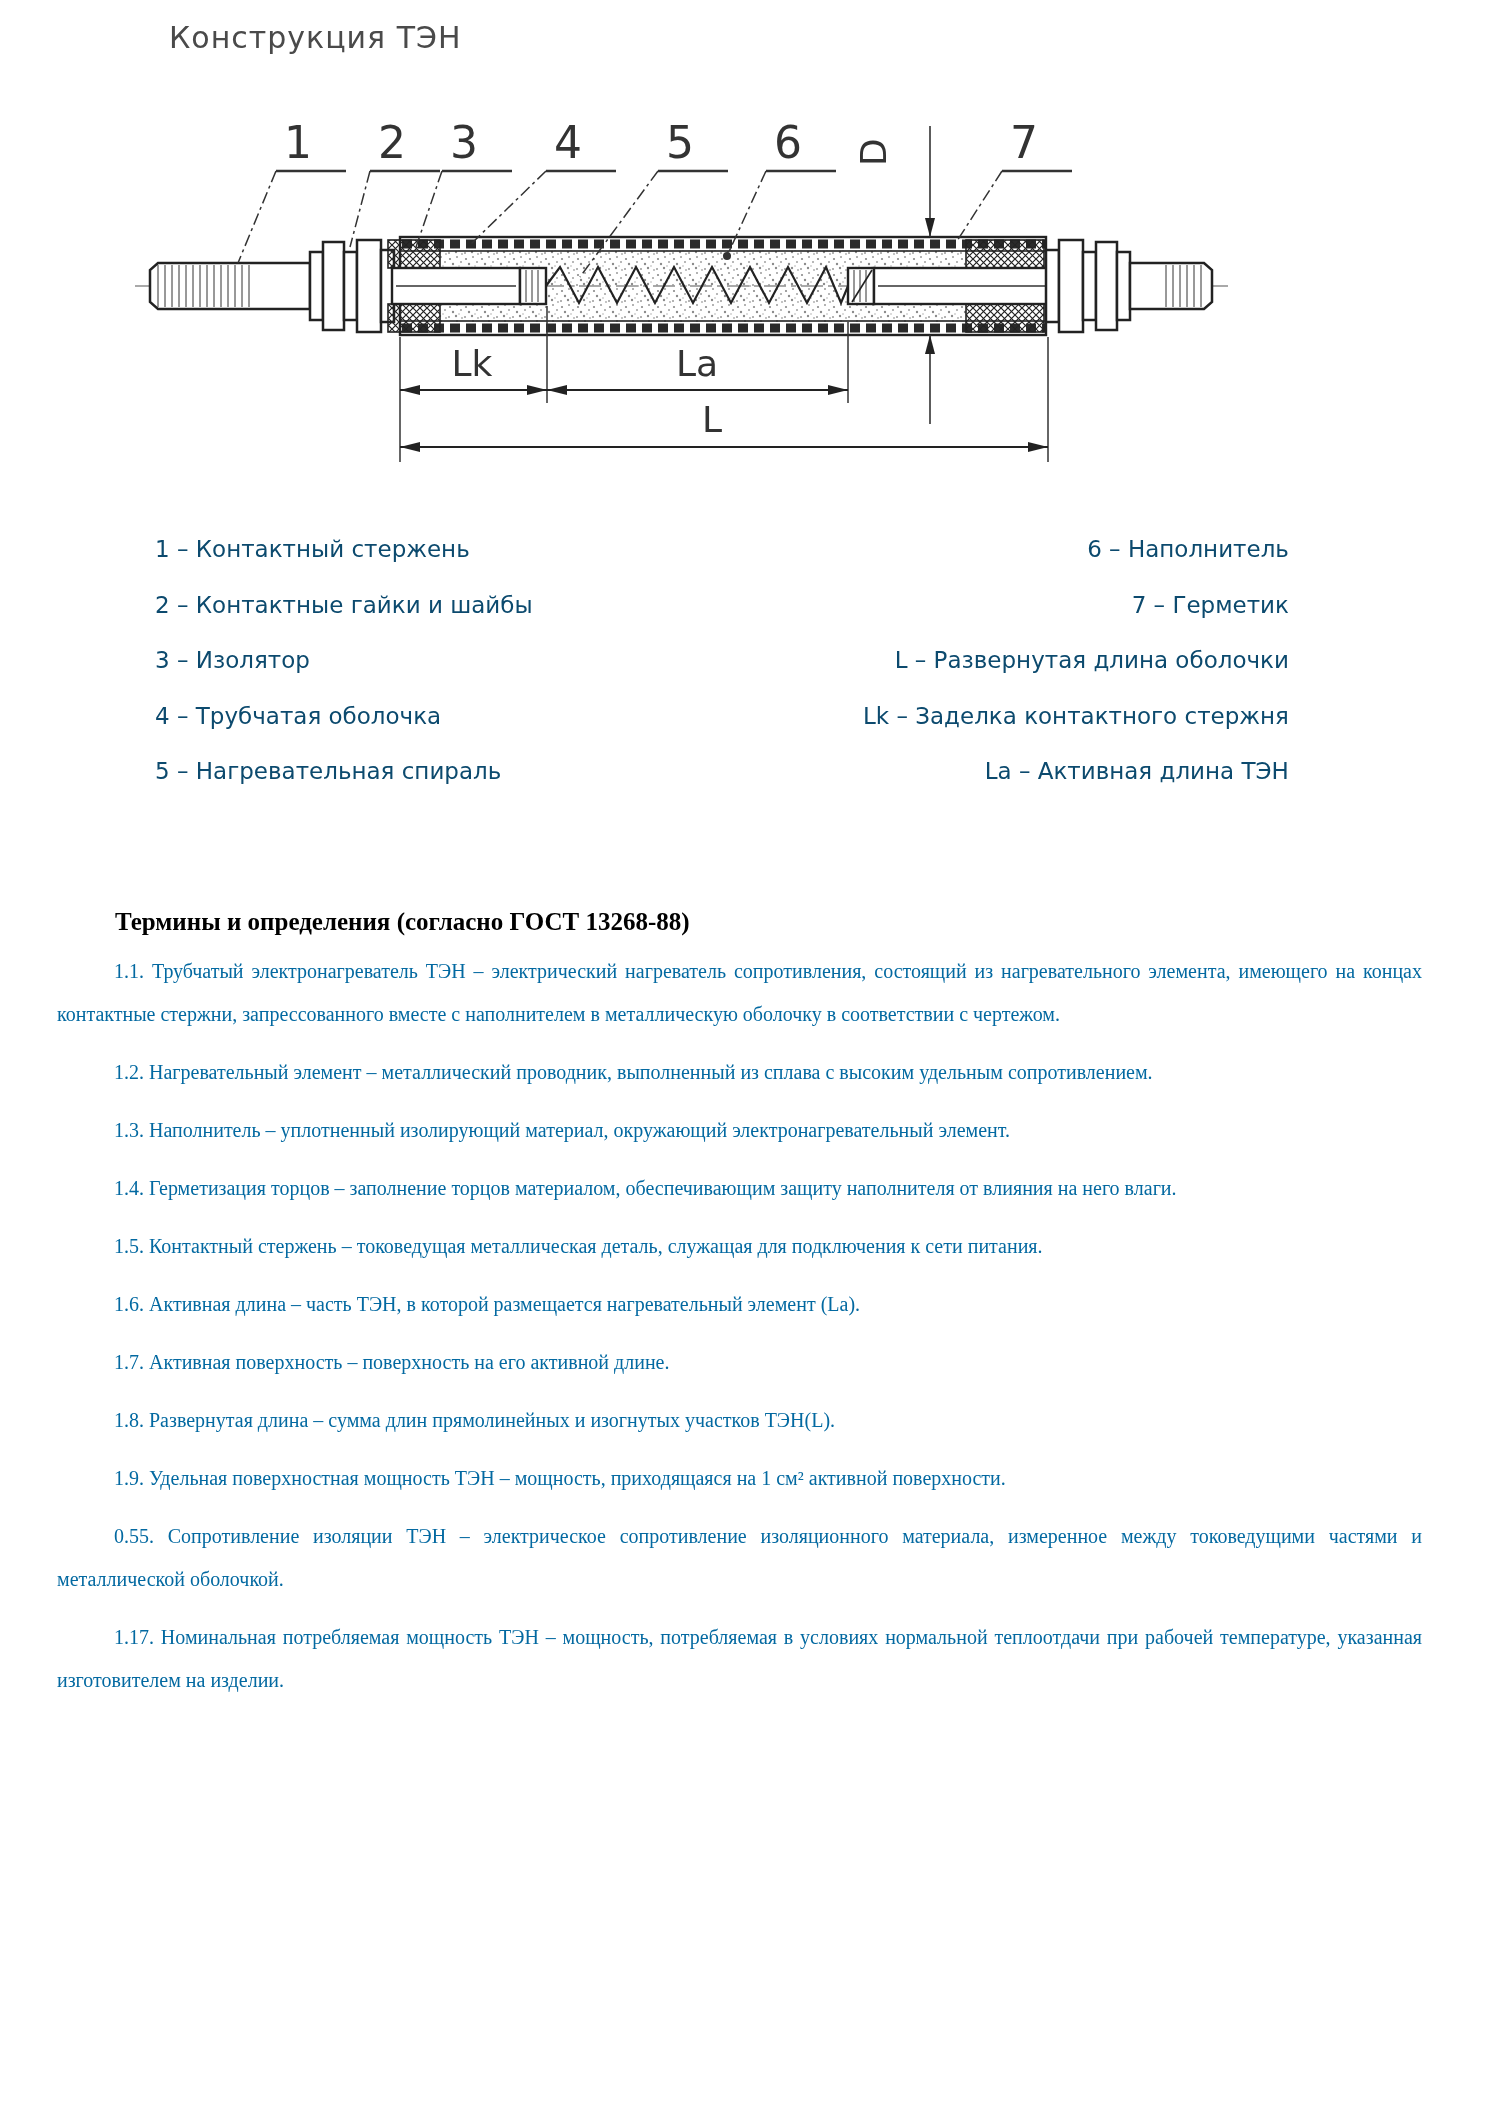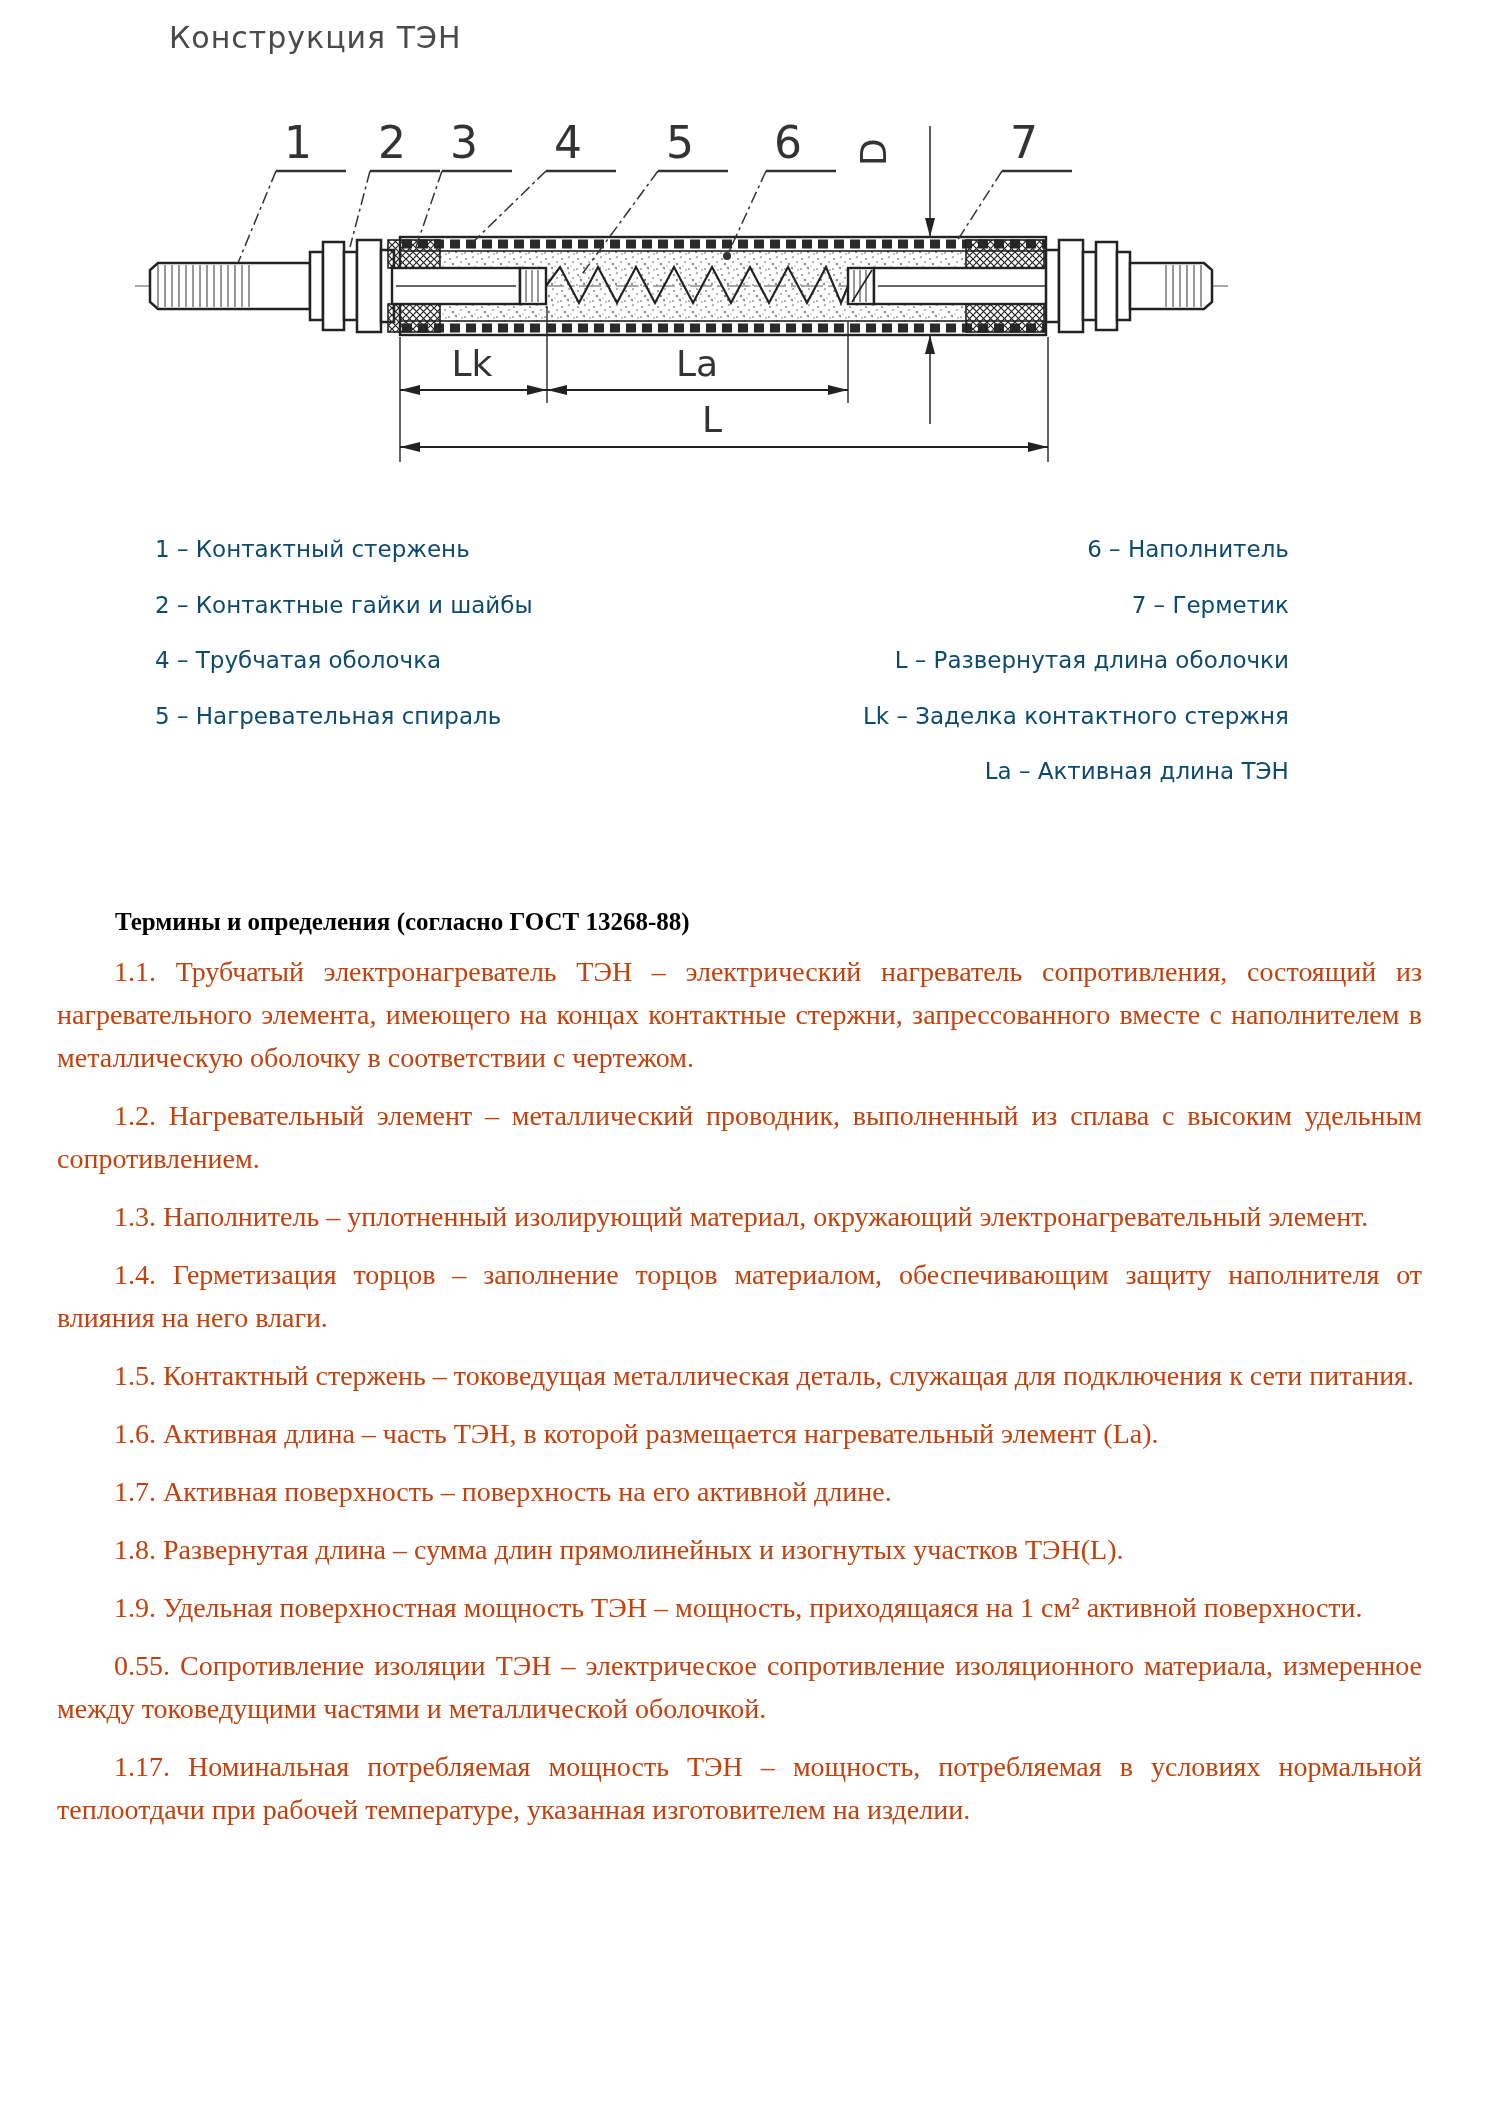--- a/index.html
+++ b/index.html
@@ -29,22 +29,22 @@
   .terms{
     position:absolute;left:57px;top:893px;width:1383px;
   }
   .terms h2{
     margin:15px 0 14px 58px;
     font-size:25px;font-weight:bold;color:#000;
     font-family:"Liberation Serif", serif;
   }
   .terms p{
     margin:0 18px 15px 0;
-    font-size:28px;line-height:43px;
-    text-align:justify;text-indent:57px;color:#c2410c;
+    font-size:20px;line-height:43px;
+    text-align:justify;text-indent:57px;color:#0369a1;
   }
   .dnum{font-family:"DejaVu Sans", sans-serif;font-size:44px;fill:#333;}
   .dlab{font-family:"DejaVu Sans", sans-serif;font-size:36px;fill:#333;}
 </style>
 </head>
 <body>
 
 <div class="page">
 
   <div class="fig-title">Конструкция ТЭН</div>
@@ -203,20 +203,21 @@
       <text class="dlab" x="712" y="432" text-anchor="middle">L</text>
       <line x1="400" y1="447" x2="1048" y2="447" stroke="#222" stroke-width="2"></line>
       <polygon points="400,447 420,442 420,452" fill="#222"></polygon>
       <polygon points="1048,447 1028,442 1028,452" fill="#222"></polygon>
     </g>
   </svg>
 
   <div class="legend-col legend-left">
     <div>1 – Контактный стержень</div>
     <div>2 – Контактные гайки и шайбы</div>
+    <div>3 – Изолятор</div>
     <div>4 – Трубчатая оболочка</div>
     <div>5 – Нагревательная спираль</div>
   </div>
   <div class="legend-col legend-right">
     <div>6 – Наполнитель</div>
     <div>7 – Герметик</div>
     <div>L – Развернутая длина оболочки</div>
     <div>Lk – Заделка контактного стержня</div>
     <div>La – Активная длина ТЭН</div>
   </div>

